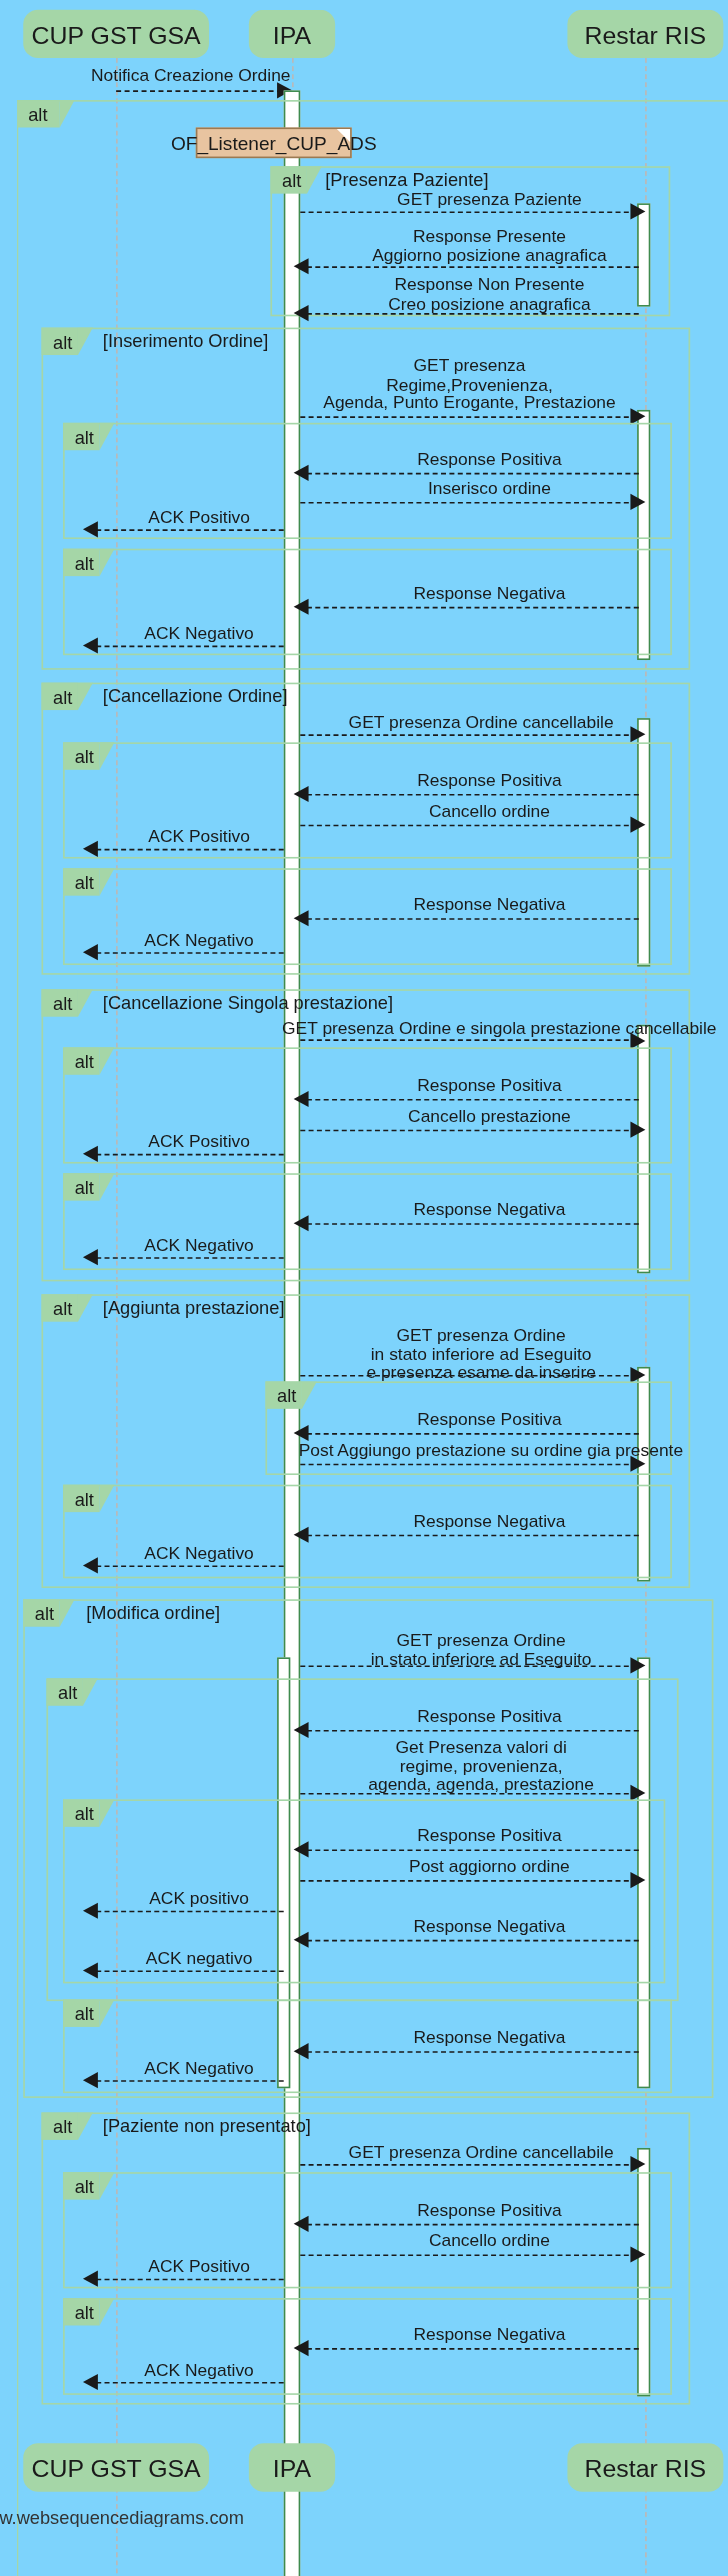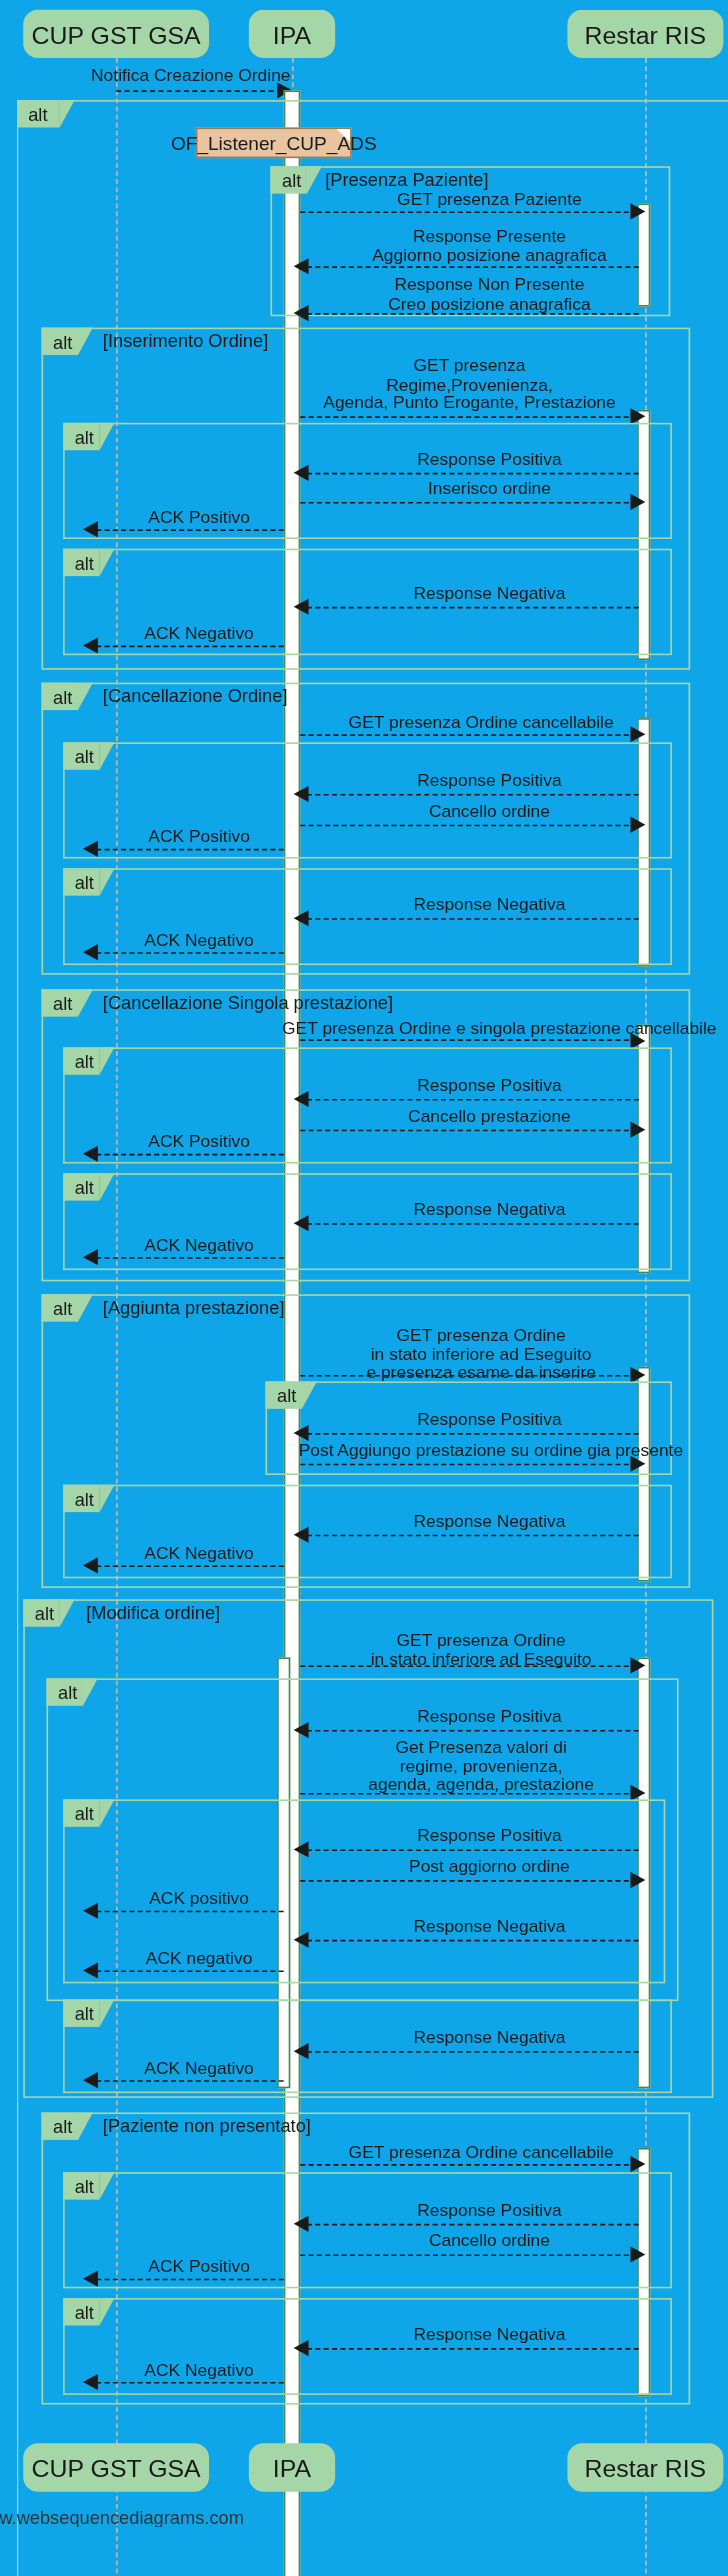--- a/index.html
+++ b/index.html
@@ -1,17 +1,17 @@
 <!DOCTYPE html>
 <html><head>
 <meta charset="utf-8">
 <style>
   html,body{margin:0;padding:0;background:#ffffff;}
   body{font-family:"Liberation Sans",sans-serif;color:#111;}
-  #canvas{position:relative;width:728px;height:2576px;overflow:hidden;background:#0ea5e9;}
+  #canvas{position:relative;width:728px;height:2576px;overflow:hidden;background:#7dd3fc;}
 
   
   .actor{
     position:absolute;background:#a5d6a7;border-radius:9px;
     display:flex;align-items:center;justify-content:center;
     font-size:15px;color:#1a1a1a;white-space:nowrap;
   }
   
   .lifeline{
     position:absolute;width:0;border-left:1.5px dashed #b9b9b9;

